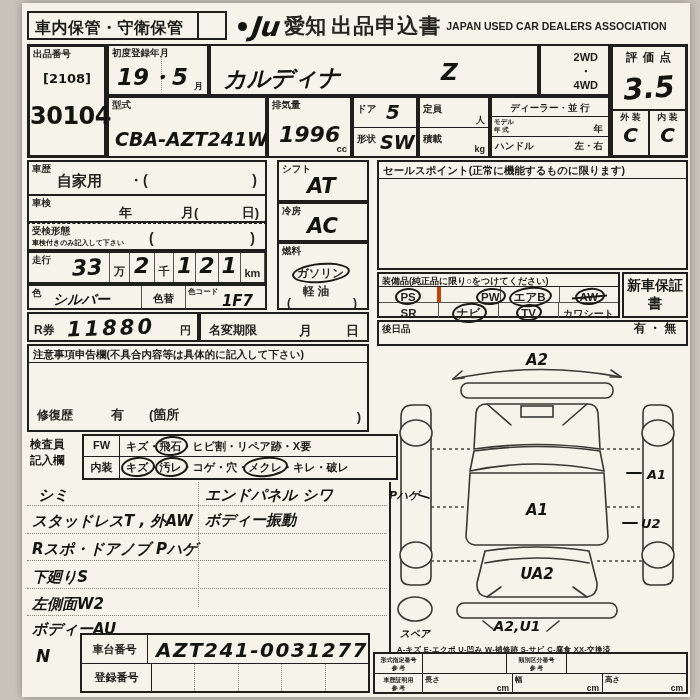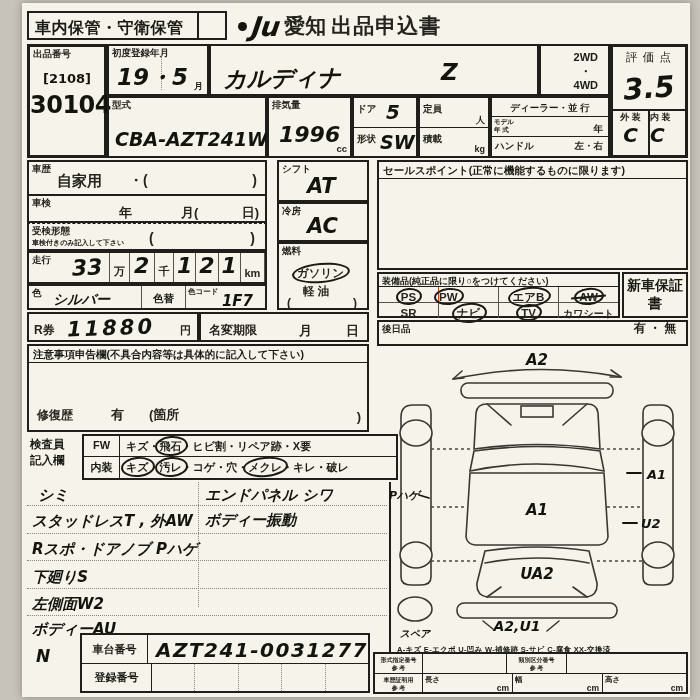--- a/index.html
+++ b/index.html
@@ -30,26 +30,27 @@
 
   <div class="box" style="left:27px;top:11px;width:200px;height:29px">
     <div class="abs" style="left:6px;top:5px;font-size:16px;font-weight:bold;letter-spacing:.5px">車内保管・守衛保管</div>
     <div class="abs" style="left:168px;top:0;bottom:0;border-left:2px solid #1f1e1a"></div>
   </div>
   <div class="abs" style="left:238px;top:12px;height:28px;display:flex;align-items:center;gap:5px">
     <span style="width:9px;height:9px;background:#15150f;border-radius:50%;display:inline-block"></span>
     <span class="hw" style="font-size:27px;font-style:italic;transform:skewX(-8deg);letter-spacing:-1px">Ju</span>
     <span class="prt" style="font-size:21px;font-weight:900">愛知</span>
     <span class="prt" style="font-size:21px;font-weight:900;letter-spacing:1px">出品申込書</span>
+    <span class="prt" style="font-size:10.5px;font-weight:900">JAPAN USED CAR DEALERS ASSOCIATION</span>
   </div>
 
   <div class="box b3" style="left:27px;top:44px;width:80px;height:114px">
     <div class="lbl" style="padding:2px 3px">出品番号</div>
     <div class="hw" style="font-style:normal;text-align:center;font-size:13px;margin-top:10px">[2108]</div>
-    <div class="hw" style="font-style:normal;font-size:24px;margin-top:5px;letter-spacing:-.5px">30104</div>
+    <div class="hw" style="font-style:normal;font-size:24px;margin-top:16px;letter-spacing:-.5px">30104</div>
   </div>
 
   <div class="box" style="left:107px;top:44px;width:102px;height:52px">
     <div class="lbl" style="padding:2px 3px">初度登録年月</div>
     <div class="vdot" style="left:52px;top:8px;bottom:4px"></div>
     <div class="hw abs" style="left:8px;top:16px;font-size:23px">19・5</div>
     <div class="abs lbl" style="right:4px;bottom:2px;font-size:9px">月</div>
   </div>
 
   <div class="box" style="left:209px;top:44px;width:330px;height:52px">
@@ -59,28 +60,28 @@
 
   <div class="box" style="left:539px;top:44px;width:71px;height:52px">
     <div class="abs" style="right:10px;top:5px;text-align:center;font-size:11px;font-weight:bold;line-height:1.25">
       <div>2WD</div>
       <div>・</div>
       <div>4WD</div>
     </div>
   </div>
 
   <div class="box b3" style="left:610px;top:44px;width:78px;height:114px">
-    <div style="text-align:center;font-size:11.5px;font-weight:normal;padding-top:3px;letter-spacing:1px">評 価 点</div>
+    <div style="text-align:center;font-size:11.5px;font-weight:bold;padding-top:3px;letter-spacing:1px">評 価 点</div>
     <div class="hw" style="text-align:center;font-size:29px;margin-top:6px;transform:rotate(-4deg)">3.5</div>
     <div class="abs" style="left:0;right:0;top:62px;bottom:0;border-top:2px solid #1f1e1a;display:flex">
       <div style="flex:1;border-right:2px solid #1f1e1a;text-align:center">
         <div class="lbl" style="font-size:9px;padding-top:2px">外 装</div>
         <div class="hw" style="font-size:20px">C</div>
       </div>
-      <div style="flex:1;">
+      <div style="flex:1;text-align:center">
         <div class="lbl" style="font-size:9px;padding-top:2px">内 装</div>
         <div class="hw" style="font-size:20px">C</div>
       </div>
     </div>
   </div>
 
   <div class="box" style="left:107px;top:96px;width:160px;height:62px">
     <div class="lbl" style="padding:2px 3px">型式</div>
     <div class="hw abs" style="left:6px;top:30px;font-size:19px">CBA-AZT241W</div>
   </div>
@@ -185,21 +186,21 @@
   </div>
 
   <div class="box" style="left:377px;top:160px;width:311px;height:110px">
     <div style="height:17px;border-bottom:1px solid #1f1e1a;font-size:10.5px;font-weight:bold;padding:2px 16px 0 4px">セールスポイント(正常に機能するものに限ります)</div>
   </div>
 
   <div class="box" style="left:377px;top:272px;width:243px;height:46px">
     <div style="height:13px;border-bottom:1px solid #1f1e1a;font-size:9px;font-weight:bold;padding:1px 0 0 3px">装備品(純正品に限り○をつけてください)</div>
     <div style="display:flex;height:15px">
       <div style="flex:1;text-align:center"><span class="prt mark-circle" style="font-size:11.5px">PS</span></div>
-      <div style="flex:1;text-align:left;border-left:1px solid #c2410c"><span class="prt mark-circle" style="font-size:11.5px">PW</span></div>
+      <div style="flex:1;text-align:right;border-left:4px solid #c2410c"><span class="prt mark-circle" style="font-size:11.5px">PW</span></div>
       <div style="flex:1;text-align:center;border-left:1px solid #55534b"><span class="prt mark-circle" style="font-size:11.5px">エアB</span></div>
       <div style="flex:1;text-align:center;border-left:1px solid #55534b"><span class="prt mark-strike" style="font-size:11.5px">AW</span></div>
     </div>
     <div style="display:flex;height:16px;border-top:1px solid #55534b">
       <div style="flex:1;text-align:center"><span class="prt" style="font-size:11.5px">SR</span></div>
       <div style="flex:1;text-align:center;border-left:1px solid #55534b"><span class="prt mark-circle" style="font-size:11.5px">ナビ</span></div>
       <div style="flex:1;text-align:center;border-left:1px solid #55534b"><span class="prt mark-circle" style="font-size:11.5px">TV</span></div>
       <div style="flex:1;text-align:center;border-left:1px solid #55534b"><span class="prt" style="font-size:10px">カワシート</span></div>
     </div>
   </div>

